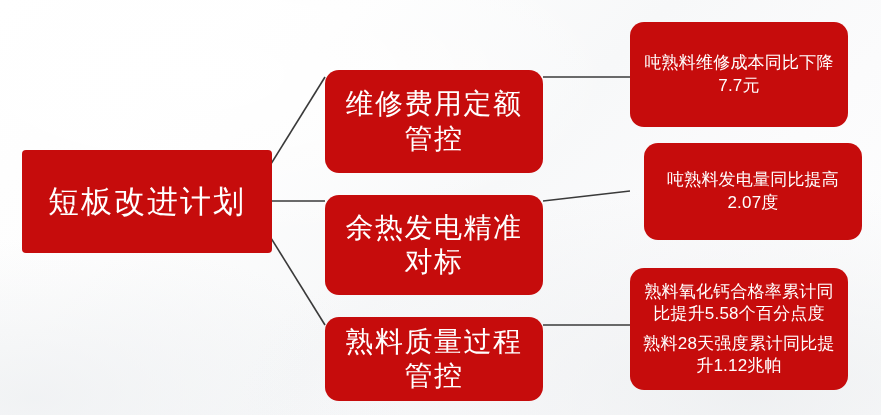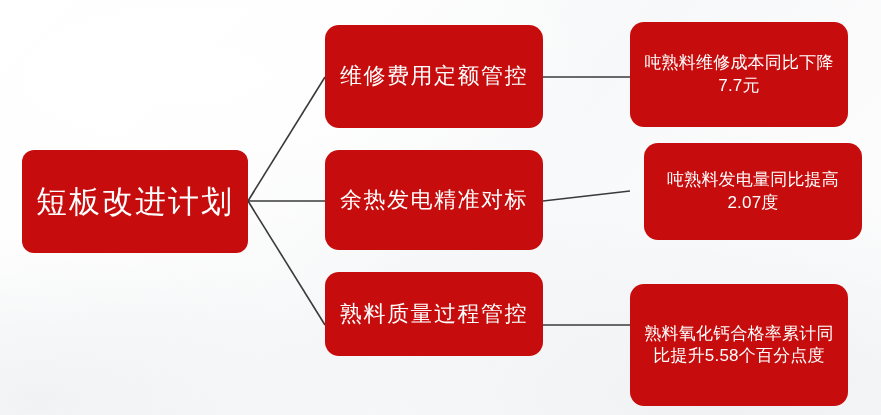--- a/index.html
+++ b/index.html
@@ -54,49 +54,50 @@
     justify-content: center;
     text-align: center;
     line-height: 1.22;
     padding: 4px 10px;
     letter-spacing: 0.5px;
   }
 
   #node-root {
     left: 22px;
     top: 150px;
-    width: 226px;
+    width: 250px;
     height: 103px;
     font-size: 31px;
-    border-radius: 12px;
+    border-radius: 4px;
     letter-spacing: 2px;
   }
 
   .node-branch {
     left: 325px;
     width: 218px;
-    font-size: 22px;
+    font-size: 28px;
     letter-spacing: 1.5px;
+    margin-top: 45px;
   }
   #node-branch-1 { top: 25px;  height: 103px; }
   #node-branch-2 { top: 150px; height: 100px; }
   #node-branch-3 { top: 272px; height: 84px; }
 
   .node-detail {
     left: 630px;
     width: 218px;
     font-size: 17px;
     letter-spacing: 0.2px;
     flex-direction: column;
     line-height: 1.3;
     text-align: center;
   }
   #node-detail-1 { top: 22px;  height: 105px; }
   #node-detail-2 { top: 143px; height: 97px; margin-left: 14px;  }
-  #node-detail-3 { top: 268px; height: 122px; padding: 6px 8px; margin-top: 16px; }
+  #node-detail-3 { top: 268px; height: 122px; padding: 6px 8px; }
 
   .detail-para {
     margin: 0;
     width: 100%;
   }
   #node-detail-3 .detail-para + .detail-para {
     margin-top: 7px;
   }
 </style>
 </head>
@@ -128,15 +129,16 @@
   <div class="node node-detail" id="node-detail-1">
     <p class="detail-para">吨熟料维修成本同比下降7.7元</p>
   </div>
 
   <div class="node node-detail" id="node-detail-2">
     <p class="detail-para">吨熟料发电量同比提高2.07度</p>
   </div>
 
   <div class="node node-detail" id="node-detail-3">
     <p class="detail-para">熟料氧化钙合格率累计同比提升5.58个百分点度</p>
+    <p class="detail-para">熟料28天强度累计同比提升1.12兆帕</p>
   </div>
 
 </div>
 
 </body></html>

